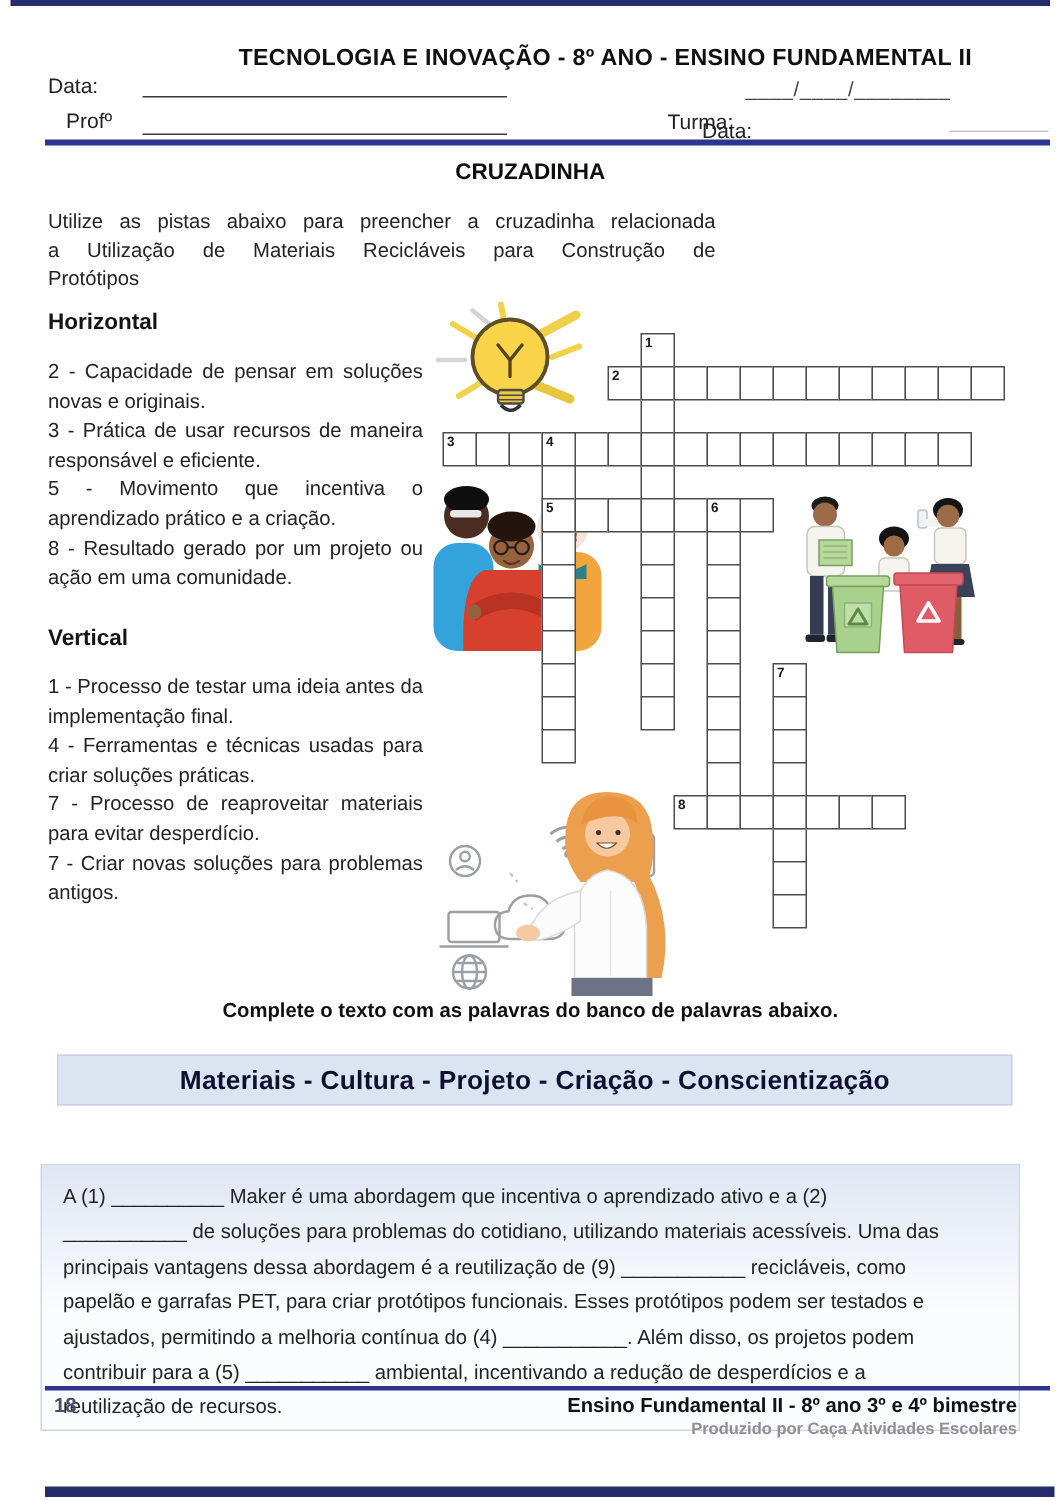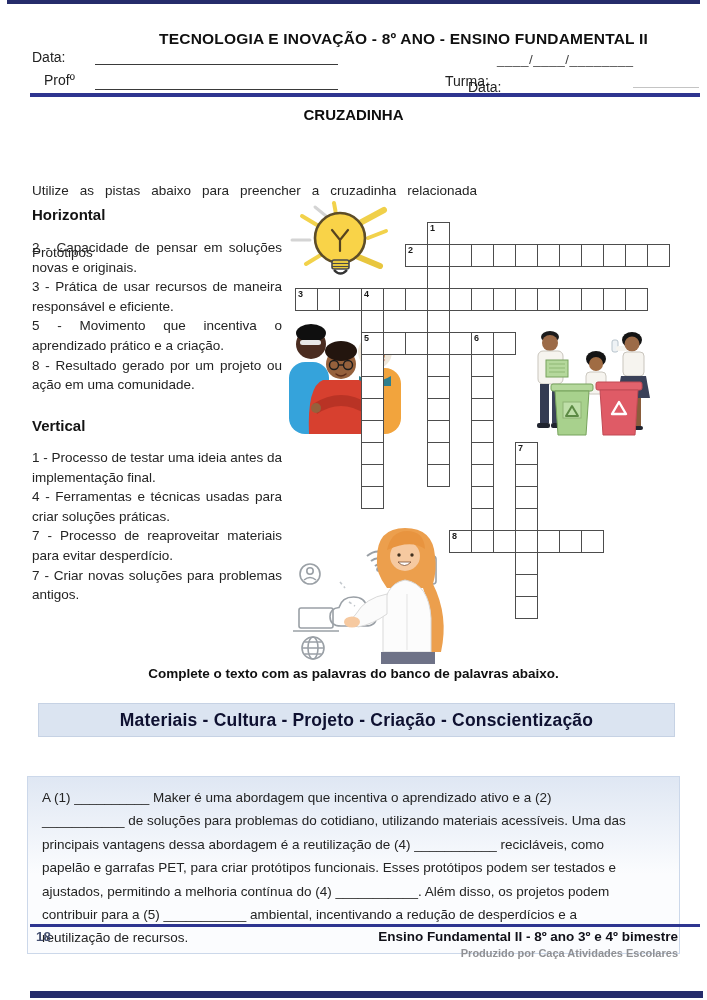--- a/index.html
+++ b/index.html
@@ -8,21 +8,21 @@
   .abs{position:absolute;}
   .bar{background:#252c6b;}
   .divider{background:#2e3590;}
   .header-title{left:100px;right:0;top:30px;text-align:center;font-size:15.5px;font-weight:bold;color:#101010;letter-spacing:.2px;}
   .lbl{font-size:14px;color:#222;}
   .fill-line{border-bottom:1.5px solid #3a3a3a;}
   .lightline{border-bottom:1px solid #c4c4c4;}
   .blanks{font-size:13.5px;color:#444;letter-spacing:.5px;}
   .cruz-title{left:0;right:0;top:106px;text-align:center;font-size:15px;font-weight:bold;color:#0e0e0e;}
   .intro{left:32px;top:138px;width:445px;font-size:13.5px;line-height:19.2px;color:#242424;}
-  .intro div{text-align:justify;margin-top:43px;}
+  .intro div{text-align:justify;}
   .intro div:not(:last-child){text-align-last:justify;}
   .sec-head{font-size:15px;font-weight:bold;color:#141414;}
   .clues{width:250px;font-size:13.5px;color:#242424;}
   .clues div{text-align:justify;line-height:19.6px;}
   .cw-cell{position:absolute;width:23px;height:23px;background:#ffffff;border:1px solid #4d4d4d;box-sizing:border-box;}
   .cw-num{position:absolute;top:0;left:2px;font-size:9px;font-weight:600;color:#1a1a1a;line-height:10px;}
   .complete-line{left:0;right:0;top:666px;text-align:center;font-size:13.5px;font-weight:bold;color:#101010;}
   .wordbank{left:38px;top:703px;width:637px;height:34px;background:#dbe4f1;border:1px solid #c6d2e4;box-sizing:border-box;
             text-align:center;font-size:17.5px;font-weight:bold;color:#0e1030;line-height:32px;letter-spacing:.2px;}
   .parabox{left:27px;top:776px;width:653px;height:178px;box-sizing:border-box;
@@ -47,20 +47,21 @@
   <span class="abs blanks" style="left:497px;top:52px;">____/____/________</span>
   <span class="abs lbl" style="left:32px;top:72px;margin-left:12px;">Profº</span>
   <span class="abs fill-line" style="left:95px;top:74px;width:243px;height:15px;"></span>
   <span class="abs lbl" style="left:445px;top:73px;">Turma:</span>
   <span class="abs lightline" style="left:633px;top:73px;width:66px;height:14px;"></span>
   <div class="abs divider" style="left:30px;top:93px;width:670px;height:4px;"></div>
 
   <div class="abs cruz-title">CRUZADINHA</div>
   <div class="abs intro">
       <div>Utilize as pistas abaixo para preencher a cruzadinha relacionada</div>
+      <div>a Utilização de Materiais Recicláveis para Construção de</div>
       <div>Protótipos</div>
     </div>
 
   <div class="abs sec-head" style="left:32px;top:206px;">Horizontal</div>
   <div class="abs clues" style="left:32px;top:238px;">
       <div>2 - Capacidade de pensar em soluções novas e originais.</div>
       <div>3 - Prática de usar recursos de maneira responsável e eficiente.</div>
       <div>5 - Movimento que incentiva o aprendizado prático e a criação.</div>
       <div>8 - Resultado gerado por um projeto ou ação em uma comunidade.</div>
     </div>
@@ -311,21 +312,21 @@
       <div class="cw-cell" style="left: 242px; top: 308px;"></div>
       <div class="cw-cell" style="left: 264px; top: 308px;"></div>
       <div class="cw-cell" style="left: 286px; top: 308px;"></div>
     </div>
 
   <div class="abs complete-line">Complete o texto com as palavras do banco de palavras abaixo.</div>
   <div class="abs wordbank">Materiais - Cultura - Projeto - Criação - Conscientização</div>
   <div class="abs parabox">
       <div class="pline">A (1) __________ Maker é uma abordagem que incentiva o aprendizado ativo e a (2)</div>
       <div class="pline">___________ de soluções para problemas do cotidiano, utilizando materiais acessíveis. Uma das</div>
-      <div class="pline">principais vantagens dessa abordagem é a reutilização de (4) ___________ recicláveis, como</div>
+      <div class="pline">principais vantagens dessa abordagem é a reutilização de (9) ___________ recicláveis, como</div>
       <div class="pline">papelão e garrafas PET, para criar protótipos funcionais. Esses protótipos podem ser testados e</div>
       <div class="pline">ajustados, permitindo a melhoria contínua do (4) ___________. Além disso, os projetos podem</div>
       <div class="pline">contribuir para a (5) ___________ ambiental, incentivando a redução de desperdícios e a</div>
       <div class="pline">reutilização de recursos.</div>
     </div>
 
   <div class="abs divider" style="left:30px;top:924px;width:670px;height:3px;"></div>
   <div class="abs pgnum" style="left:36px;top:929px;">18</div>
   <div class="abs foot-title">Ensino Fundamental II - 8º ano 3º e 4º bimestre</div>
   <div class="abs foot-sub">Produzido por Caça Atividades Escolares</div>

